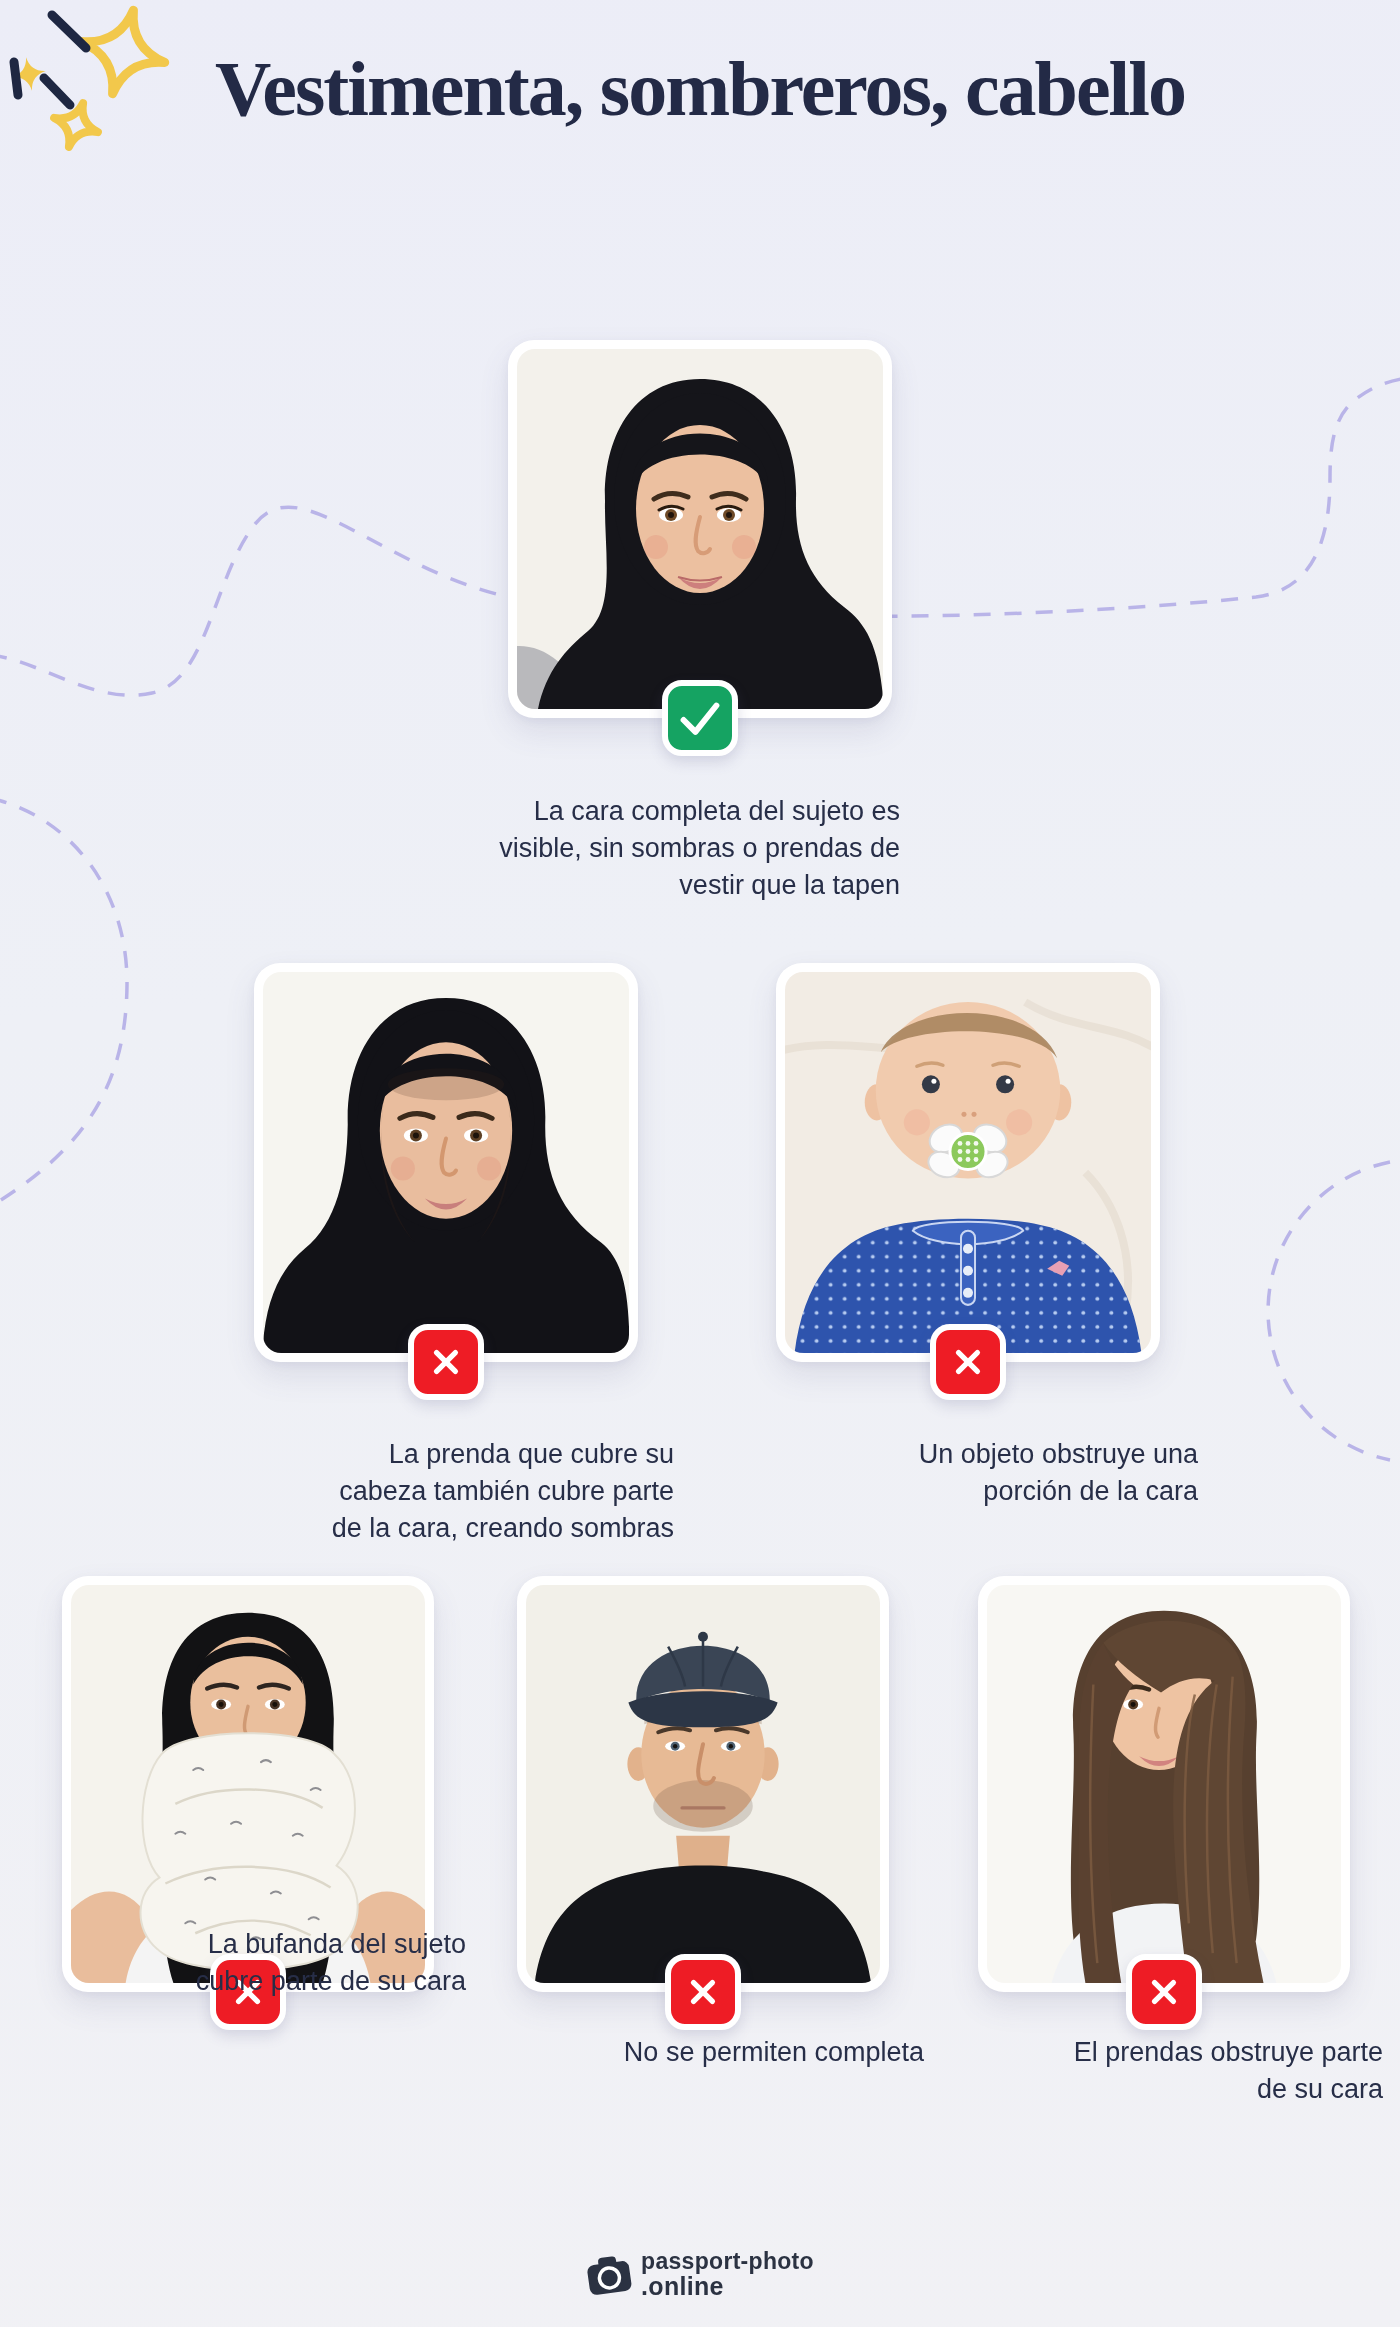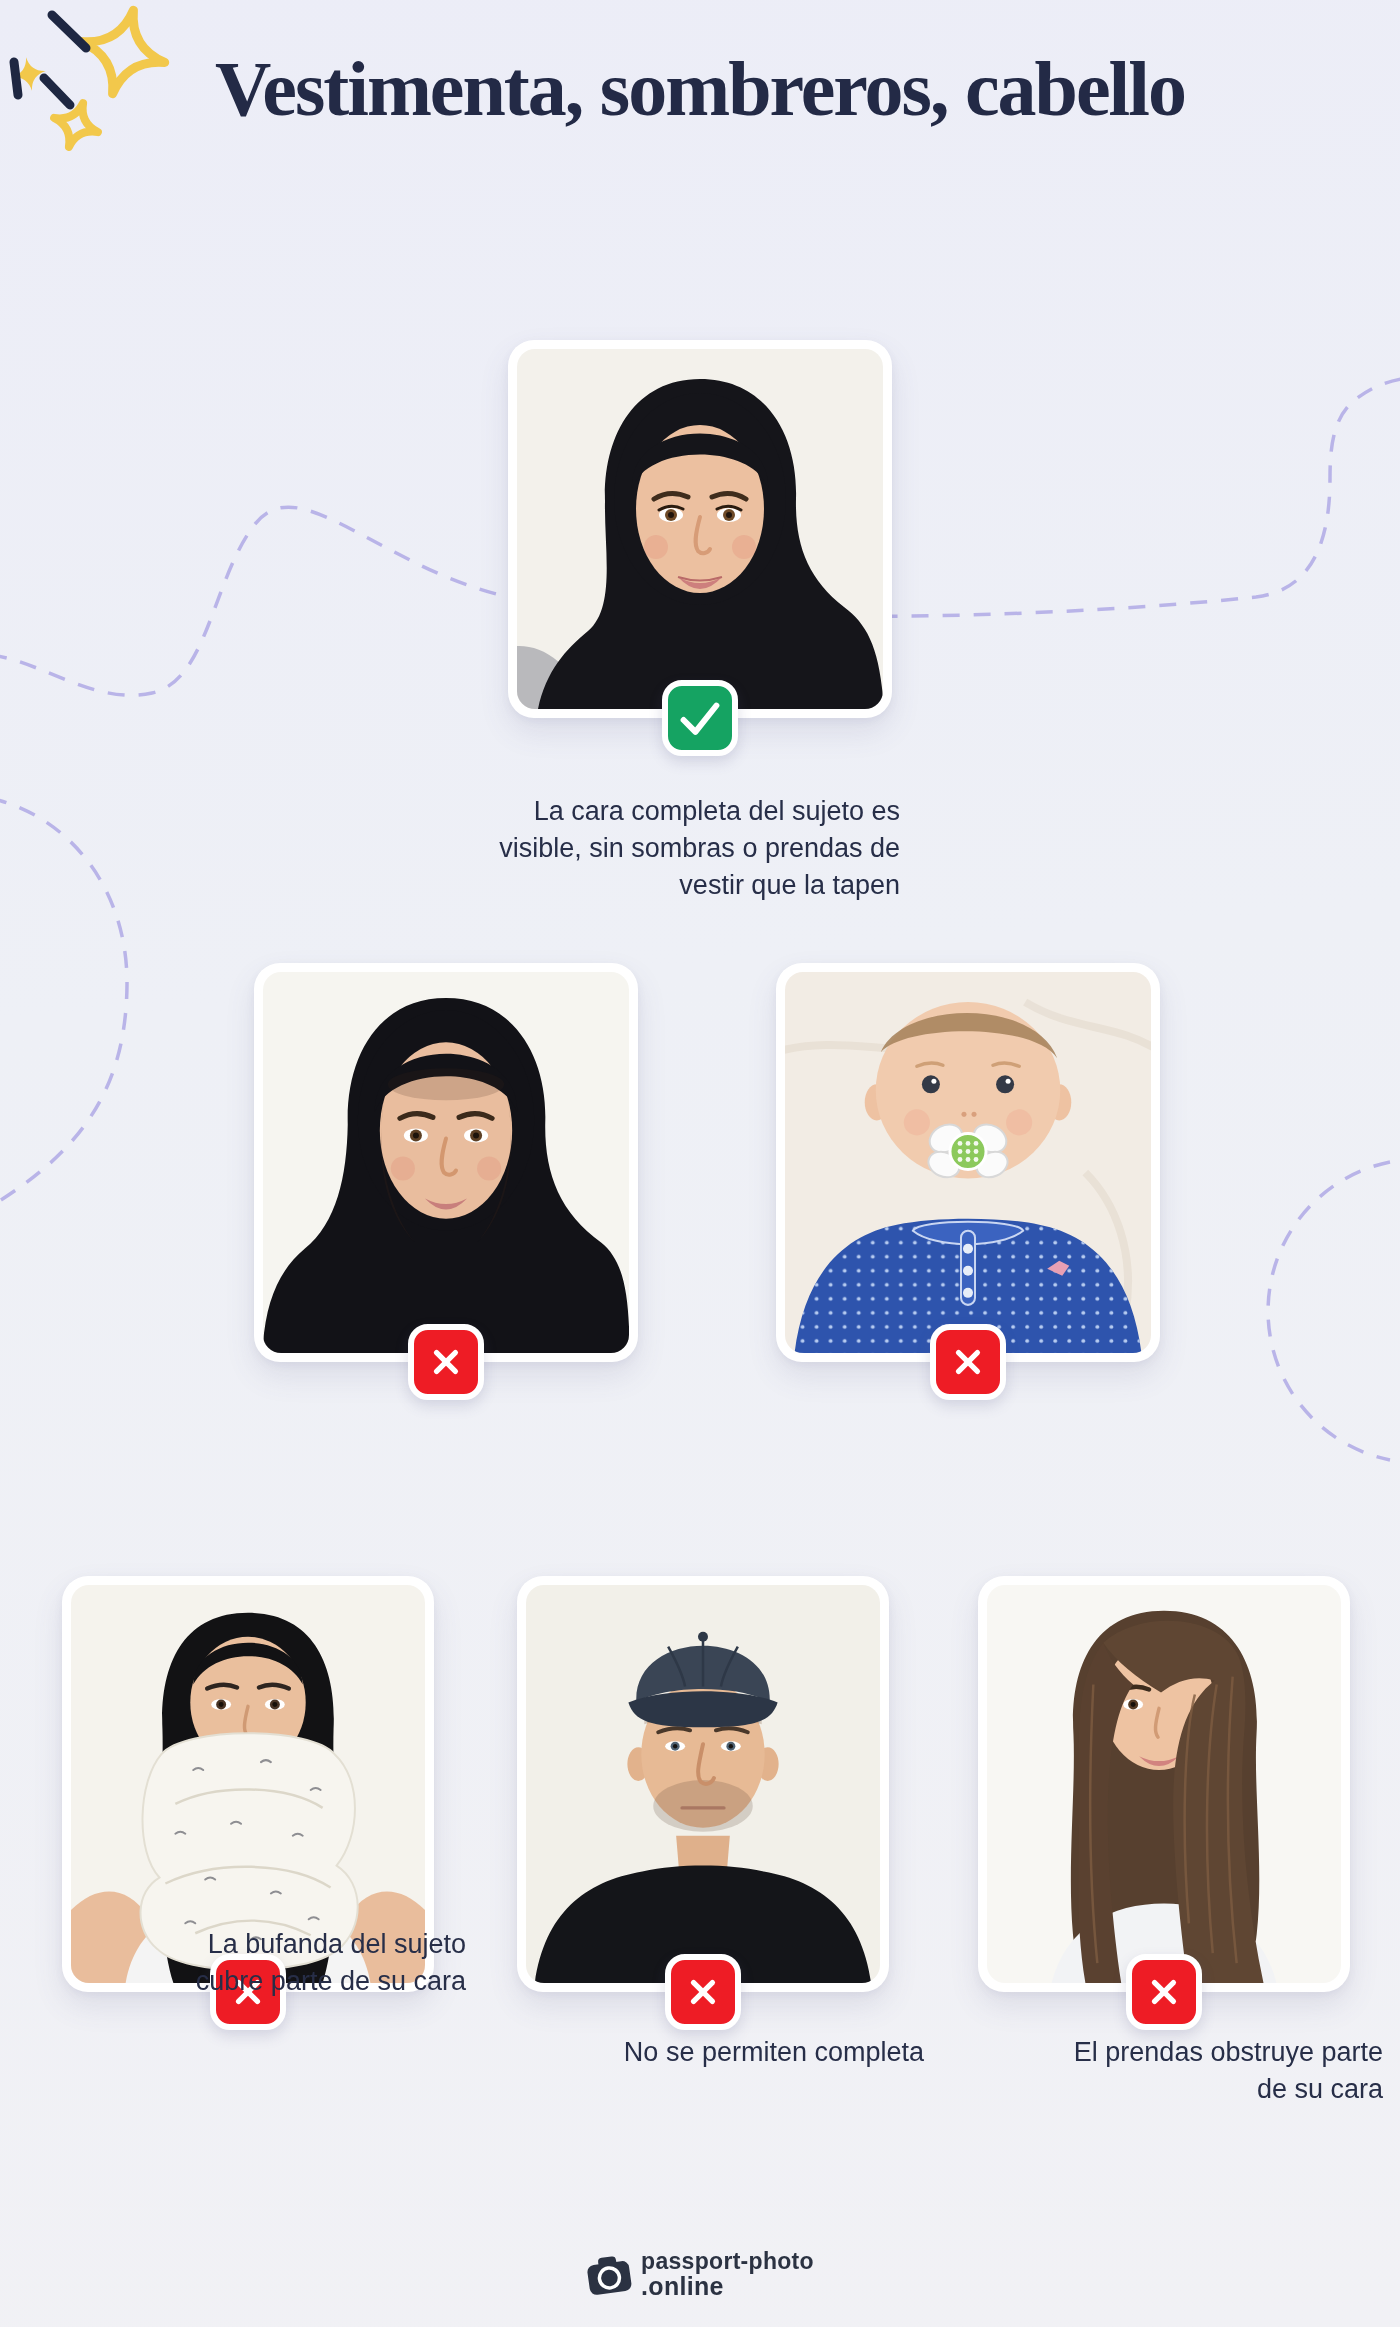--- a/index.html
+++ b/index.html
@@ -140,20 +140,23 @@
     </div>
   </div>
   <div class="badge bad" style="left:408px;top:1324px;">
     <svg width="40" height="40" viewBox="0 0 68 68">
       <g stroke="#ffffff" stroke-width="9" stroke-linecap="round">
         <line x1="18" y1="18" x2="50" y2="50"></line>
           <line x1="50" y1="18" x2="18" y2="50"></line>
       </g>
     </svg>
   </div>
+  <p class="caption" style="left:214px;top:1436px;width:460px;">La prenda que cubre su
+cabeza también cubre parte
+de la cara, creando sombras</p>
 
   <div class="photo-card" style="left:776px;top:963px;width:384px;height:399px;">
     <div class="photo" role="img" aria-label="bebé con chupete que obstruye la boca">
       <svg viewBox="0 0 366 380" preserveAspectRatio="xMidYMid slice">
         <defs>
           <pattern id="bdots" patternUnits="userSpaceOnUse" width="14" height="14">
             <circle cx="4" cy="4" r="1.9" fill="#b6cbf0"></circle>
           </pattern>
         </defs>
         <rect width="366" height="380" fill="#f2ece4"></rect>
@@ -208,20 +211,22 @@
     </div>
   </div>
   <div class="badge bad" style="left:930px;top:1324px;">
     <svg width="40" height="40" viewBox="0 0 68 68">
       <g stroke="#ffffff" stroke-width="9" stroke-linecap="round">
         <line x1="18" y1="18" x2="50" y2="50"></line>
           <line x1="50" y1="18" x2="18" y2="50"></line>
       </g>
     </svg>
   </div>
+  <p class="caption" style="left:738px;top:1436px;width:460px;">Un objeto obstruye una
+porción de la cara</p>
 
   <div class="photo-card" style="left:62px;top:1576px;width:372px;height:416px;">
     <div class="photo" role="img" aria-label="mujer con bufanda blanca que cubre la barbilla y la boca">
       <svg viewBox="0 0 366 400" preserveAspectRatio="xMidYMid slice">
         <rect width="366" height="400" fill="#f5f3ed"></rect>
         <path d="M 0 332 C 28 300 60 300 82 332 L 82 400 L 0 400 Z" fill="#e9bd9c"></path>
         <path d="M 284 332 C 306 300 338 300 366 332 L 366 400 L 284 400 Z" fill="#e9bd9c"></path>
         <path d="M 60 400 C 70 340 120 316 183 316 C 246 316 296 340 306 400 Z" fill="#f4f4f4"></path>
         <path d="M 183 28 C 118 28 94 80 97 145 C 99 210 86 330 108 400 L 258 400 C 280 330 267 210 269 145 C 272 80 248 28 183 28 Z" fill="#121214"></path>
         <ellipse cx="183" cy="118" rx="58" ry="66" fill="#eabf9d"></ellipse>

